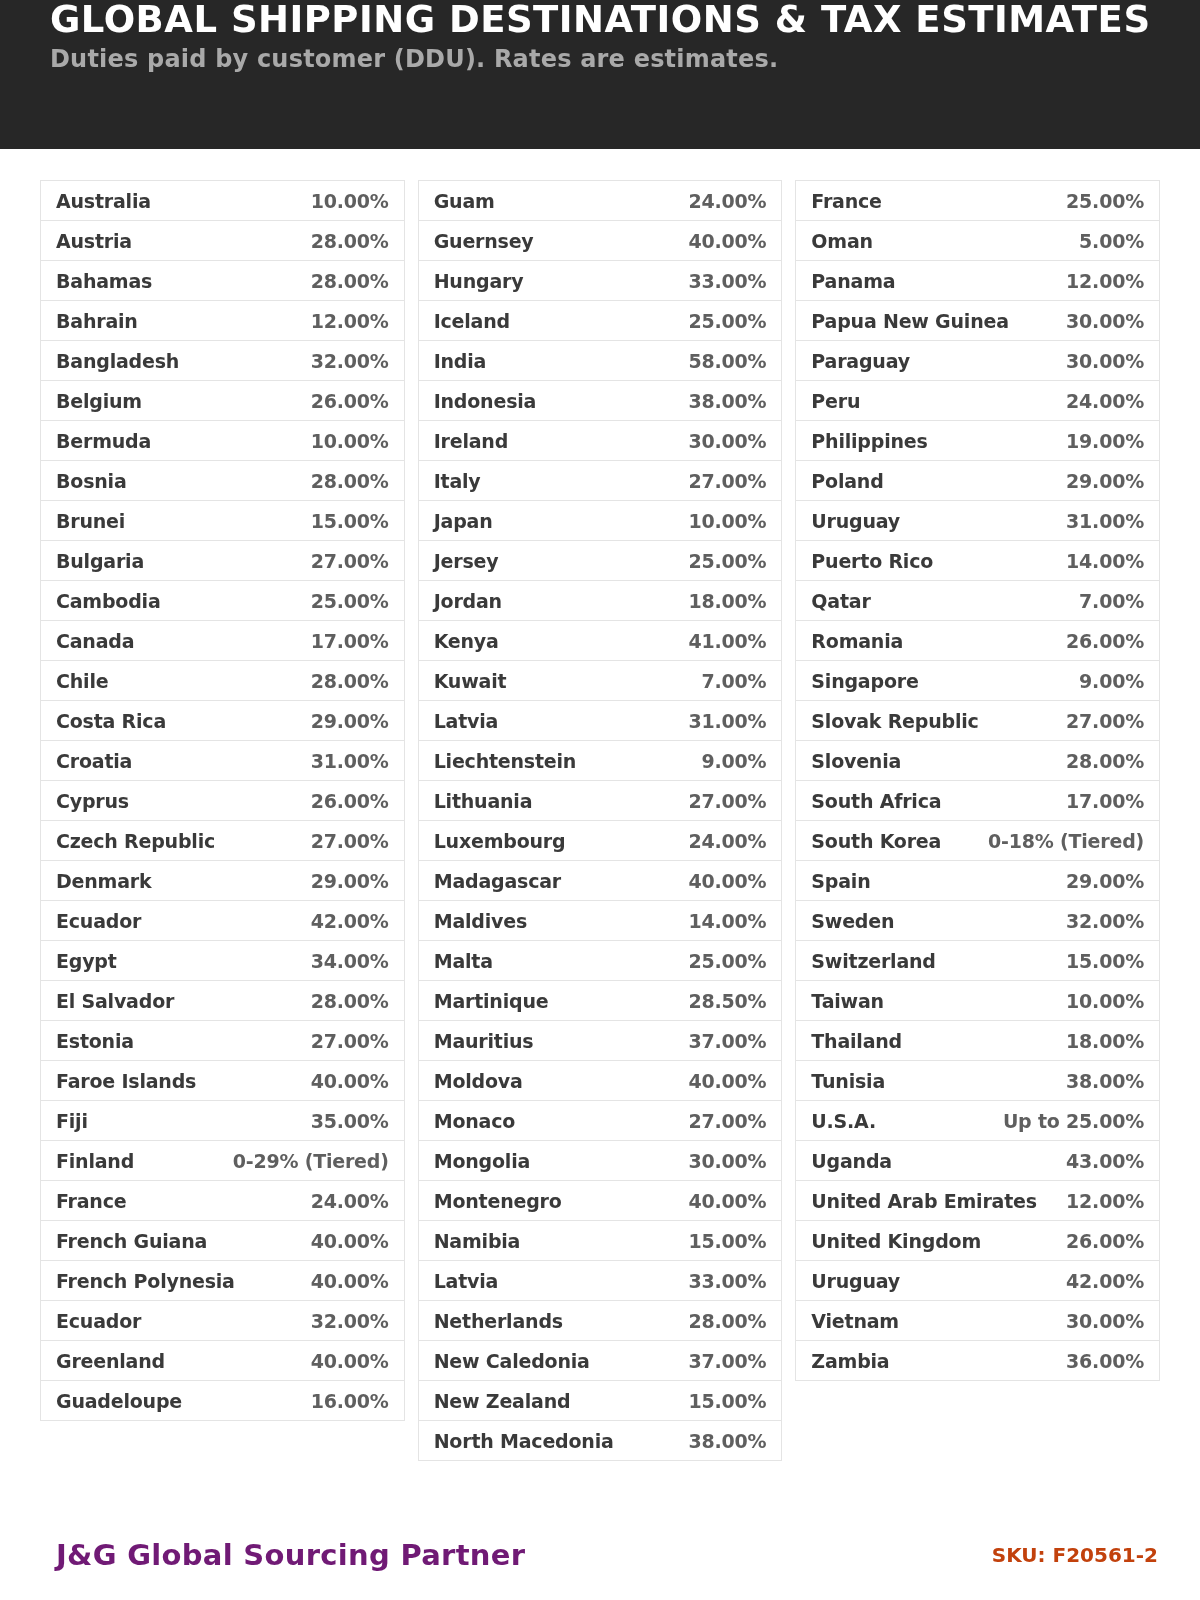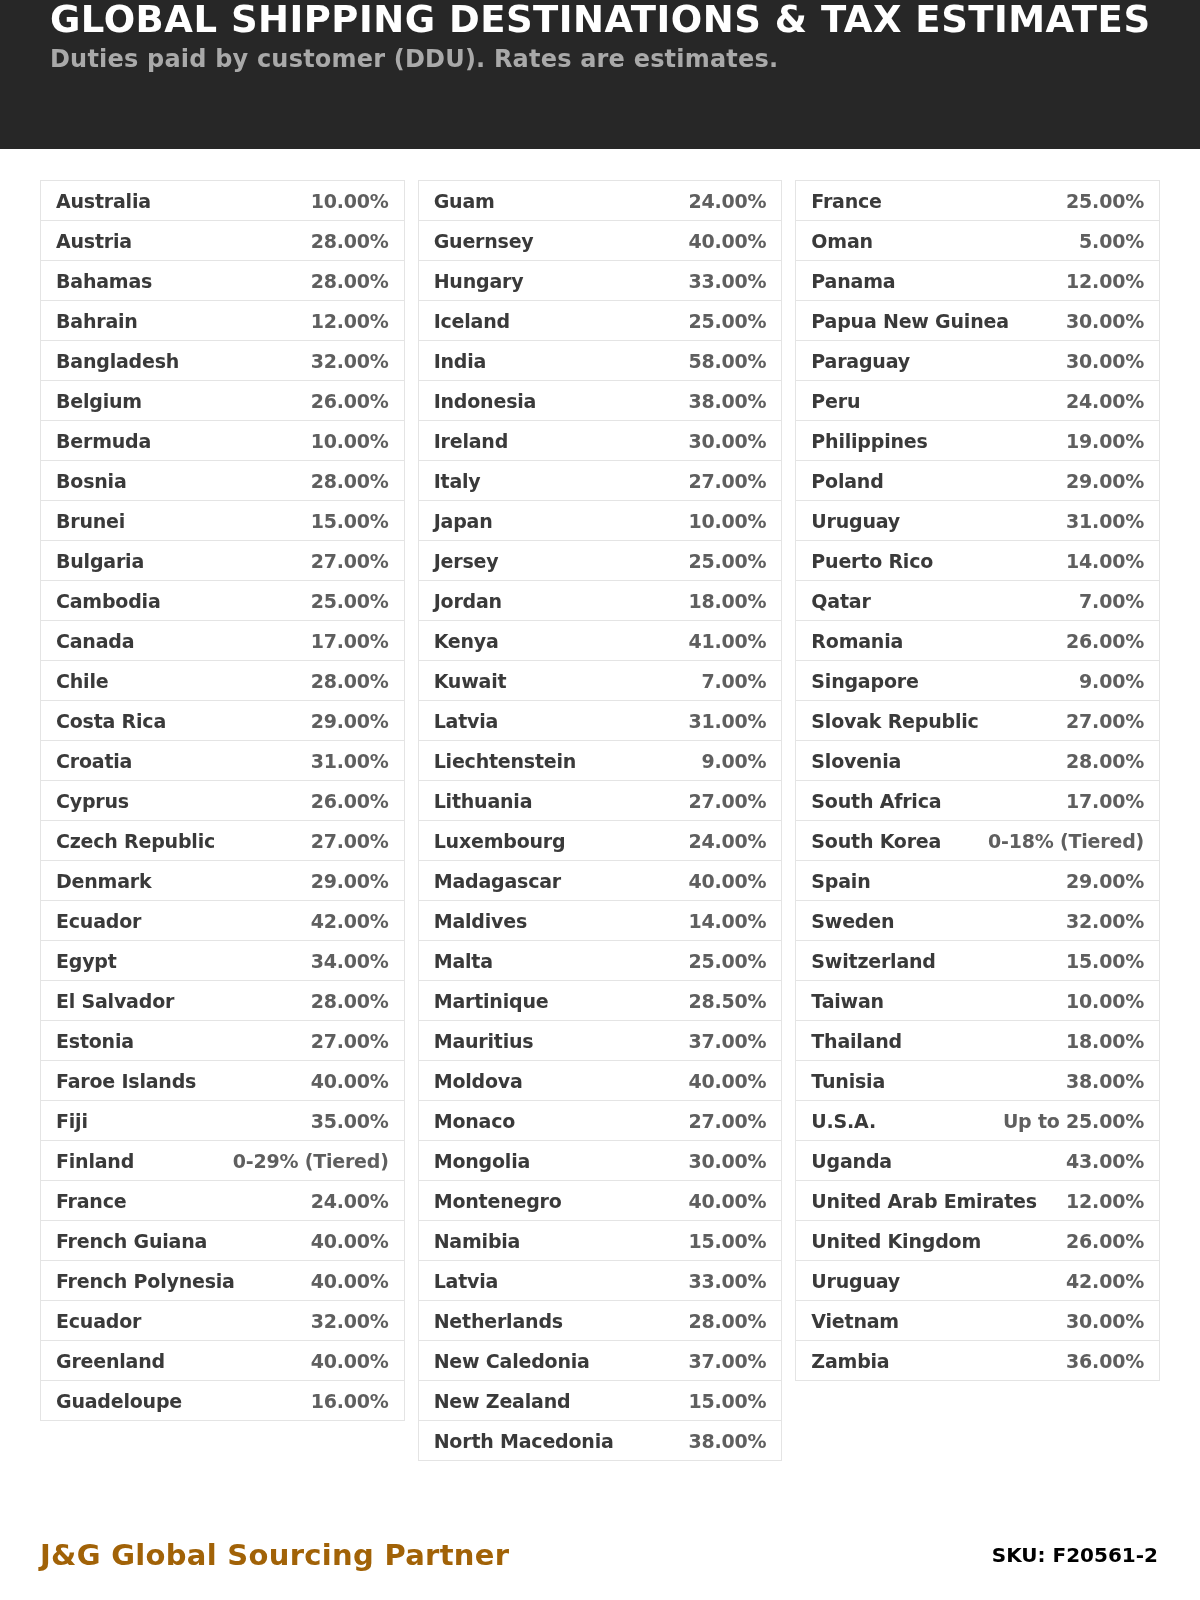--- a/index.html
+++ b/index.html
@@ -80,27 +80,28 @@
     position: absolute;
     left: 0;
     right: 0;
     bottom: 28px;
     padding: 0 42px 0 40px;
     display: flex;
     justify-content: space-between;
     align-items: center;
   }
   .footer .brand {
-    color: #a16207;
+    color: #701a75;
     font-size: 29px;
     font-weight: 700;
     letter-spacing: 0.3px;
+    margin-left: 16px;
   }
   .footer .sku {
-    color: #000000;
+    color: #c2410c;
     font-size: 20px;
     font-weight: 700;
   }
 </style>
 </head>
 <body>
 
 <div class="page">
 
   <div class="header">

